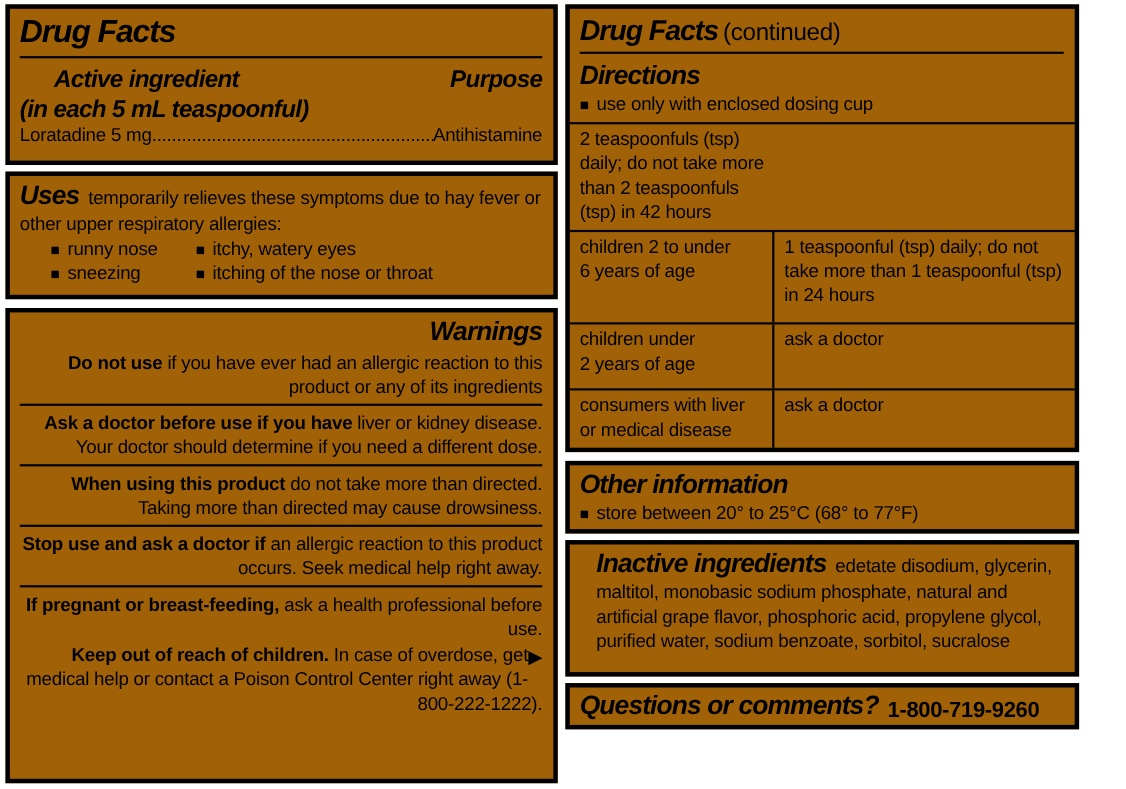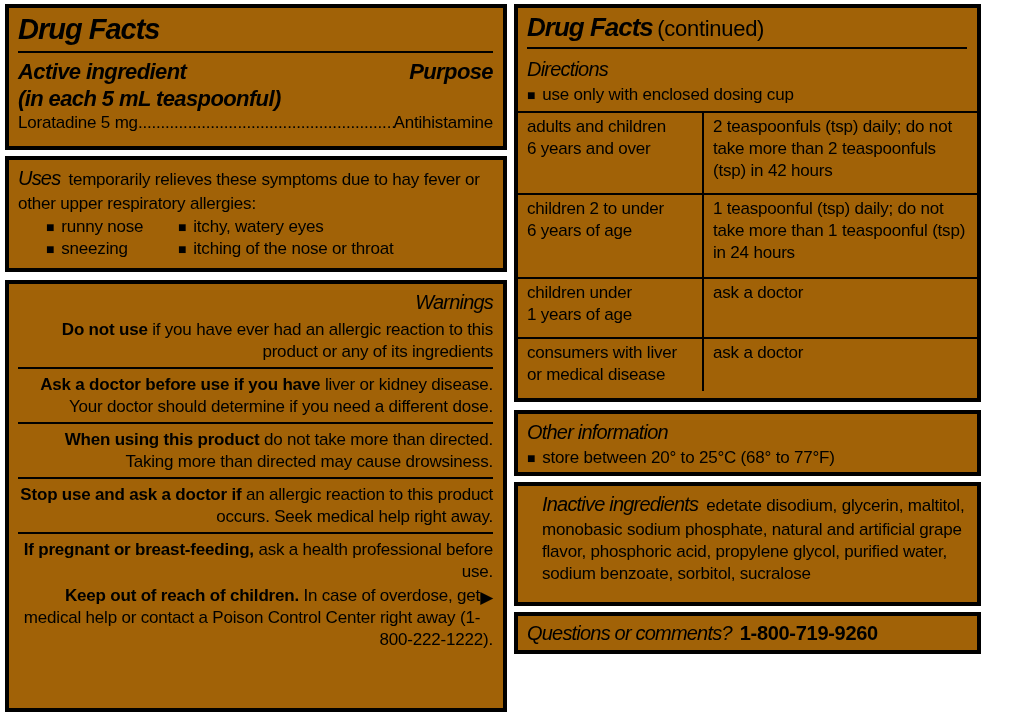--- a/index.html
+++ b/index.html
@@ -7,27 +7,27 @@
   body { font-family:"Liberation Sans", sans-serif; color:#000; position:relative;
          font-size:17px; line-height:22px; letter-spacing:-0.2px; }
 
   .col { position:absolute; top:4px; }
   .col-left  { left:5px;   width:502px; }
   .col-right { left:514px; width:467px; }
 
   .box { border:4px solid #000; background:#a16207; padding:3px 10px 6px 9px; margin-bottom:7px; }
 
   .h1 { font-style:italic; font-weight:bold; font-size:29px; line-height:36px; letter-spacing:-1px; }
-  .h2 { font-style:italic; font-weight:normal; font-size:20px; line-height:30px; letter-spacing:-0.8px; }
+  .h2 { font-style:italic; font-weight:bold; font-size:24px; line-height:30px; letter-spacing:-0.8px; }
   .sub{ font-style:italic; font-weight:bold; font-size:22px; line-height:27px; letter-spacing:-0.6px; }
   .continued { font-style:normal; font-weight:normal; font-size:22px; letter-spacing:-0.3px; }
 
   .rule { border-top:2px solid #000; margin:4px 0 5px 0; }
 
-  .row-between { display:flex; justify-content:space-between; align-items:baseline; }
+  .row-between { display:flex; justify-content:space-between; align-items:baseline;margin-left:31px; }
 
   .leader { display:flex; align-items:baseline; }
   .dots { flex:1; overflow:hidden; white-space:nowrap; }
   .dots::after { content:"................................................................................................."; }
 
   .bullet-item { display:flex; align-items:baseline; }
   .sq { flex:0 0 auto; margin-right:7px; }
   .sq::before { content:"■"; font-size:14px; }
 
   .uses-cols { display:flex; padding-left:28px; margin-top:1px;text-align:center; }
@@ -49,21 +49,21 @@
   .box-directions { min-height:398px; padding-bottom:0; margin-bottom:8px; }
   .box-warnings   { min-height:432px; margin-bottom:0;text-align:right; }
   .box-titleblock { min-height:146px; margin-bottom:6px; }
   .box-uses       { min-height:116px; margin-bottom:8px; }
   .box-other      { min-height:62px;  margin-bottom:6px; padding-bottom:3px; }
   .box-inactive   { min-height:124px; margin-bottom:6px;padding-left:24px; }
   .box-questions  { min-height:42px;  margin-bottom:0; padding-top:2px; padding-bottom:2px; }
 
   .inline-h { margin-right:8px; }
   .phone { font-weight:bold; font-size:20px; letter-spacing:-0.3px; }
-  .q-line { display:flex; align-items:center; }
+  .q-line { display:flex; align-items:flex-end; }
 </style>
 </head>
 <body>
 
 <div class="col col-left">
 
   <div class="box box-titleblock">
     <div class="h1">Drug Facts</div>
     <div class="rule"></div>
     <div class="row-between">
@@ -131,32 +131,30 @@
     </div>
     <div class="rule"></div>
     <div class="h2">Directions</div>
     <div class="bullet-item">
         <span class="sq"></span>
         <span>use only with enclosed dosing cup</span>
       </div>
 
     <div class="dtable">
       <div class="drow">
-        <div class="dcell dwho r1">adults and children
-6 years and over</div>
         <div class="dcell">2 teaspoonfuls (tsp) daily; do not take more than 2 teaspoonfuls (tsp) in 42 hours</div>
       </div>
       <div class="drow">
         <div class="dcell dwho r2">children 2 to under
 6 years of age</div>
         <div class="dcell">1 teaspoonful (tsp) daily; do not take more than 1 teaspoonful (tsp) in 24 hours</div>
       </div>
       <div class="drow">
         <div class="dcell dwho r3">children under
-1 years of age</div>
+2 years of age</div>
         <div class="dcell">ask a doctor</div>
       </div>
       <div class="drow">
         <div class="dcell dwho r4">consumers with liver
 or medical disease</div>
         <div class="dcell">ask a doctor</div>
       </div>
     </div>
   </div>
 

